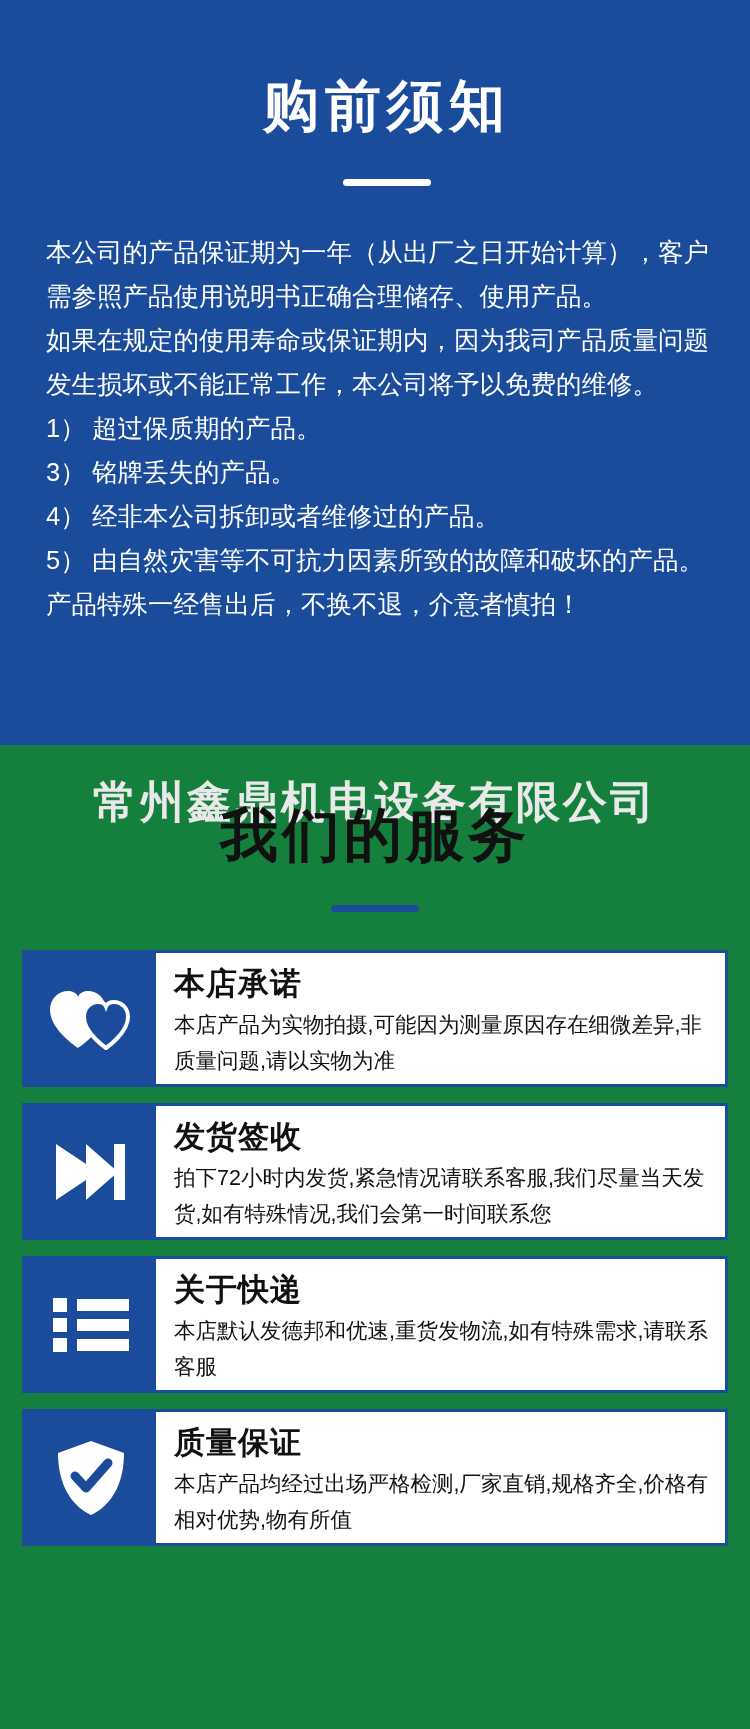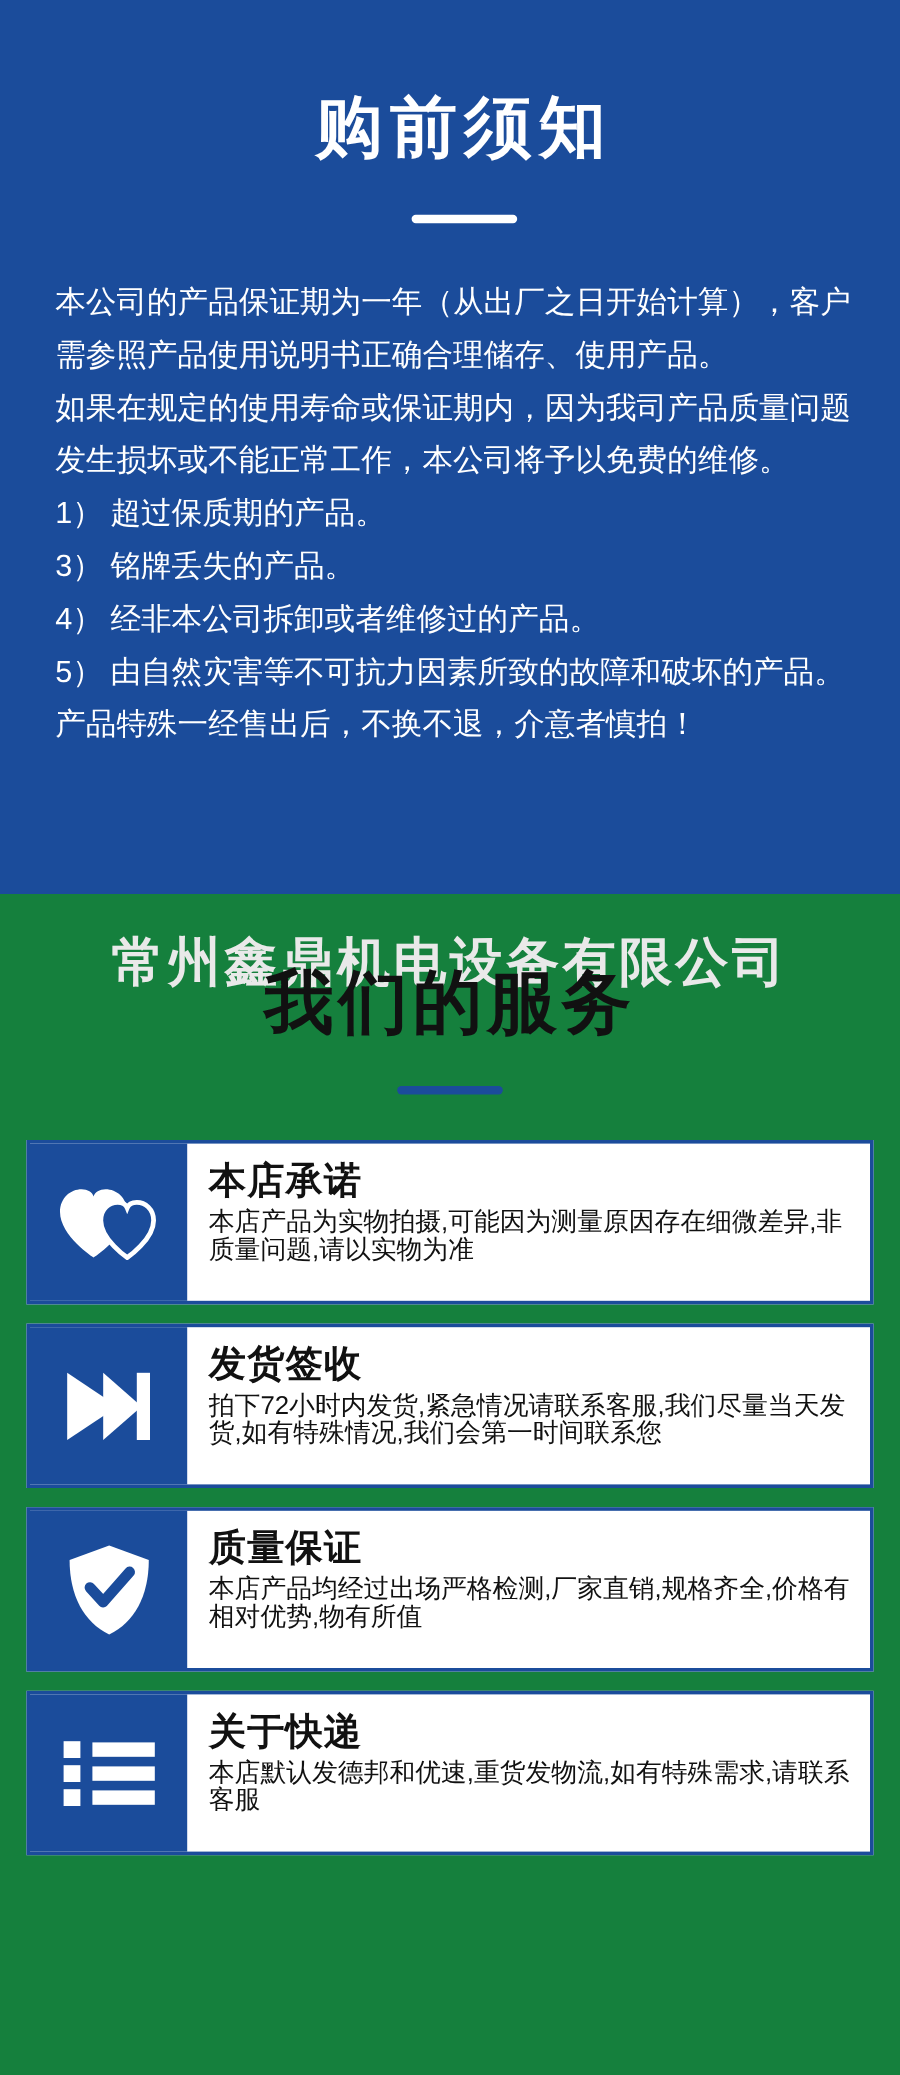--- a/index.html
+++ b/index.html
@@ -132,21 +132,21 @@
   .card-title {
     font-size: 31px;
     font-weight: bold;
     color: #111111;
     letter-spacing: 1px;
     line-height: 42px;
   }
   .card-desc {
     font-size: 21.5px;
     color: #111111;
-    line-height: 23px;
+    line-height: 36px;
     margin-top: 2px;
   }
 </style>
 </head>
 <body>
 
 <section class="notice-section">
   <div class="notice-title">购前须知</div>
   <div class="notice-rule"></div>
 
@@ -195,47 +195,47 @@
       <div class="card-icon">
         <svg width="78" height="64" viewBox="0 0 78 64" aria-hidden="true">
           <path d="M4 4 L46 32 L4 60 Z" fill="#ffffff"></path>
           <path d="M34 4 L66 32 L34 60 Z" fill="#ffffff"></path>
           <rect x="62" y="4" width="11" height="56" fill="#ffffff"></rect>
         </svg>
       </div>
       <div class="card-text">
         <div class="card-title">发货签收</div>
         <div class="card-desc">拍下72小时内发货,紧急情况请联系客服,我们尽量当天发货,如有特殊情况,我们会第一时间联系您</div>
-      </div>
-    </div>
-
-    <div class="card">
-      <div class="card-icon">
-        <svg width="72" height="80" viewBox="0 0 72 80" aria-hidden="true">
-          <path d="M36 3 L69 15 C69 45 57 67 36 77 C15 67 3 45 3 15 Z" fill="#ffffff"></path>
-          <path d="M20 38 L31 50 L53 25" fill="none" stroke="#1B4C9B" stroke-width="9" stroke-linecap="round" stroke-linejoin="round"></path>
-        </svg>
-      </div>
-      <div class="card-text">
-        <div class="card-title">质量保证</div>
-        <div class="card-desc">本店产品均经过出场严格检测,厂家直销,规格齐全,价格有相对优势,物有所值</div>
       </div>
     </div>
 
     <div class="card">
       <div class="card-icon">
         <svg width="80" height="62" viewBox="0 0 80 62" aria-hidden="true">
           <rect x="2" y="4" width="14" height="14" fill="#ffffff"></rect>
           <rect x="2" y="24" width="14" height="14" fill="#ffffff"></rect>
           <rect x="2" y="44" width="14" height="14" fill="#ffffff"></rect>
           <rect x="26" y="5" width="52" height="12" fill="#ffffff"></rect>
           <rect x="26" y="25" width="52" height="12" fill="#ffffff"></rect>
           <rect x="26" y="45" width="52" height="12" fill="#ffffff"></rect>
         </svg>
       </div>
       <div class="card-text">
         <div class="card-title">关于快递</div>
         <div class="card-desc">本店默认发德邦和优速,重货发物流,如有特殊需求,请联系客服</div>
       </div>
     </div>
 
+    <div class="card">
+      <div class="card-icon">
+        <svg width="72" height="80" viewBox="0 0 72 80" aria-hidden="true">
+          <path d="M36 3 L69 15 C69 45 57 67 36 77 C15 67 3 45 3 15 Z" fill="#ffffff"></path>
+          <path d="M20 38 L31 50 L53 25" fill="none" stroke="#1B4C9B" stroke-width="9" stroke-linecap="round" stroke-linejoin="round"></path>
+        </svg>
+      </div>
+      <div class="card-text">
+        <div class="card-title">质量保证</div>
+        <div class="card-desc">本店产品均经过出场严格检测,厂家直销,规格齐全,价格有相对优势,物有所值</div>
+      </div>
+    </div>
+
   </div>
 </section>
 
 </body></html>

